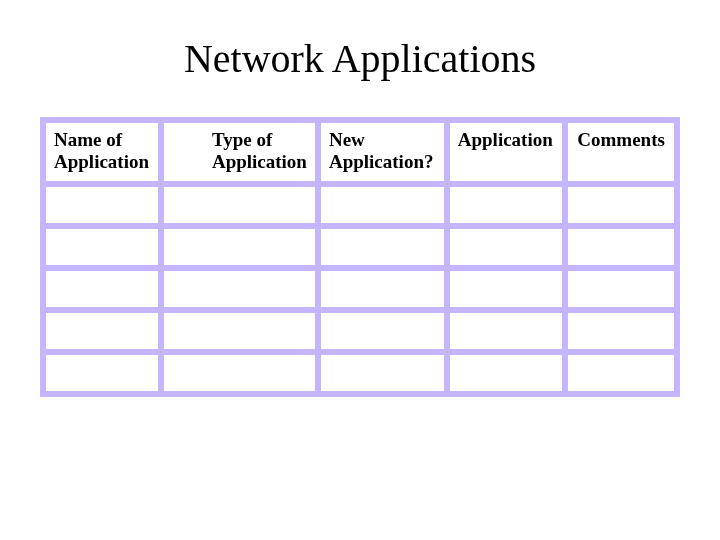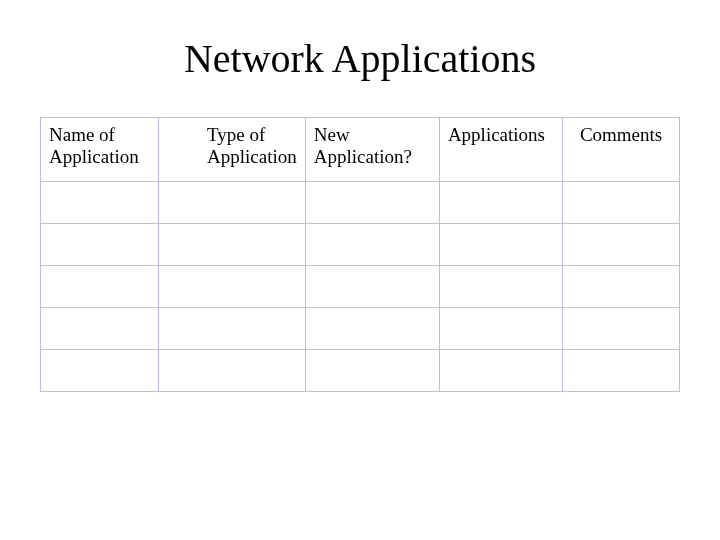--- a/index.html
+++ b/index.html
@@ -25,25 +25,25 @@
       text-align: center;
       margin-bottom: 35px;
       margin-top: 5px;
     }
     table {
       border-collapse: collapse;
       width: 640px;
       margin: 0 auto;
     }
     th, td {
-      border: 1px solid #c4b5fd;
+      border: 6px solid #c4b5fd;
       text-align: left;
       vertical-align: top;
       padding: 6px 8px;
-      font-weight: normal;
+      font-weight: bold;
     }
     th {
       font-size: 19px;
       height: 64px;
     }
     td {
       height: 42px;
     }
     .col1 { width: 124px; }
     .col2 { width: 130px; padding-left: 48px; }
@@ -55,21 +55,21 @@
 <body>
 
 <div class="slide">
   <h1 class="title">Network Applications</h1>
   <table>
     <thead>
       <tr>
         <th class="col1">Name of Application</th>
         <th class="col2">Type of Application</th>
         <th class="col3">New Application?</th>
-        <th class="col4">Applications</th>
+        <th class="col4">Application</th>
         <th class="col5">Comments</th>
       </tr>
     </thead>
     <tbody>
       <tr>
         <td></td>
         <td></td>
         <td></td>
         <td></td>
         <td></td>

